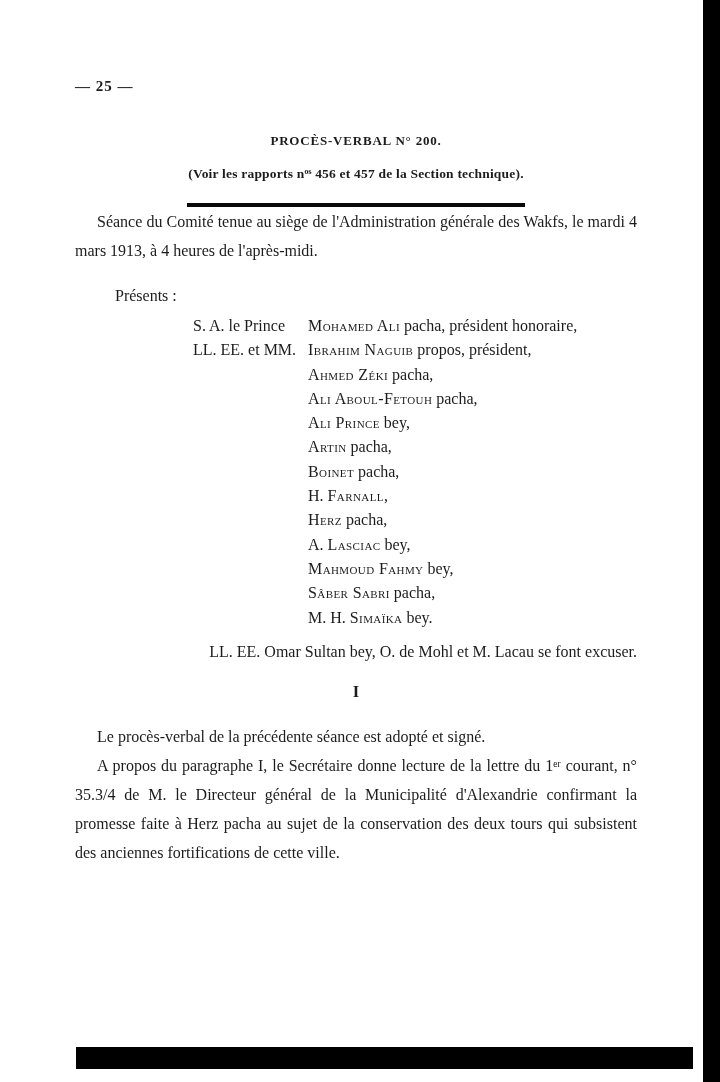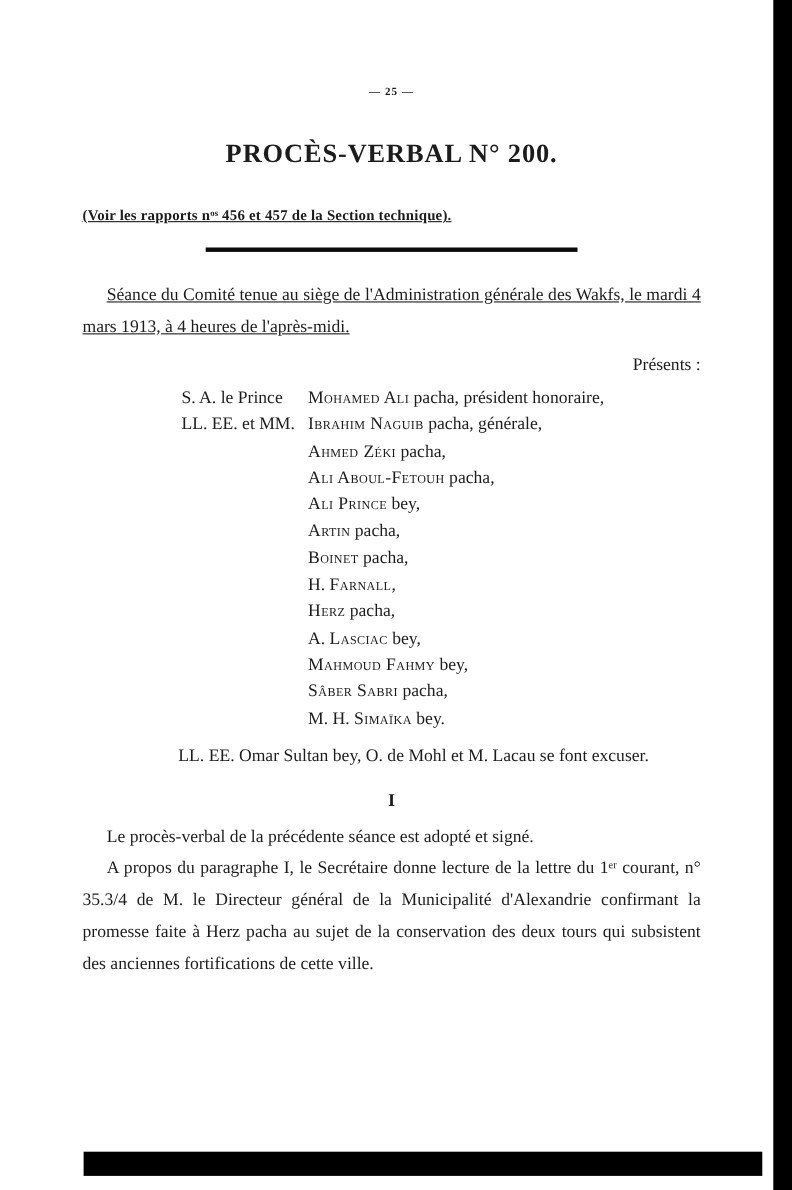--- a/index.html
+++ b/index.html
@@ -13,78 +13,77 @@
     color: #1c1c1c;
   }
   .page {
     position: absolute;
     left: 75px;
     top: 0;
     width: 562px;
   }
   .page-number {
     margin-top: 78px;
-    text-align: center;
+    text-align: left;
     font-weight: bold;
-    font-size: 10px;
+    font-size: 15px;
     letter-spacing: 1px;
   }
   .title {
     margin-top: 38px;
     text-align: center;
     font-weight: bold;
-    font-size: 24px;
+    font-size: 13px;
     letter-spacing: 0.8px;
   }
   .subtitle {
-    margin-top: 34px;
-    text-align: left;
+    margin-top: 17px;
+    text-align: center;
     font-weight: bold;
     font-size: 13.5px;
     letter-spacing: 0.2px;
-    text-decoration: underline;
   }
   .title-rule {
     margin: 21px auto 0 auto;
     width: 338px;
     height: 4px;
     background: #0a0a0a;
   }
   p { margin: 0; }
   .body-text {
     font-size: 16px;
     line-height: 29px;
     text-align: justify;
   }
-  .intro { margin-top: 25px; text-indent: 22px; text-decoration: underline; }
-  .presents { margin-top: 5px; text-indent: 40px; text-align: right; }
+  .intro { text-indent: 22px; }
+  .presents { margin-top: 16px; text-indent: 40px; text-align: left; }
   .attendees {
     margin-top: 4px;
-    margin-left: 90px;
+    margin-left: 118px;
     font-size: 16px;
     line-height: 24.3px;
   }
   .attendee-lead {
     display: inline-block;
     width: 115px;
     vertical-align: baseline;
   }
   .sc {
     font-variant: small-caps;
     letter-spacing: 0.4px;
   }
-  .excused { margin-top: 7px; text-indent: 40px; text-align: center; }
+  .excused { margin-top: 7px; text-indent: 40px; text-align: right; }
   .section-heading {
     margin-top: 16px;
     text-align: center;
     font-weight: bold;
     font-size: 16.5px;
   }
   .para { text-indent: 22px; }
-  .para-first { margin-top: 8px; }
+  .para-first { margin-top: 20px; }
   .scan-artifact-right {
     position: absolute;
     top: 0;
     right: 0;
     width: 17px;
     height: 1082px;
     background: #000000;
   }
   .scan-artifact-bottom {
     position: absolute;
@@ -109,21 +108,21 @@
   <div class="title-rule"></div>
 
   <p class="body-text intro">Séance du Comité tenue au siège de l'Administration générale des Wakfs, le mardi 4 mars 1913, à 4 heures de l'après-midi.</p>
 
   <p class="body-text presents">Présents :</p>
 
   <div class="attendees">
 
     <div class="attendee-row"><span class="attendee-lead">S. A. le Prince</span><span></span><span class="sc">Mohamed Ali</span><span> pacha, président honoraire,</span></div>
 
-    <div class="attendee-row"><span class="attendee-lead">LL. EE. et MM.</span><span></span><span class="sc">Ibrahim Naguib</span><span> pacha, générale,</span></div>
+    <div class="attendee-row"><span class="attendee-lead">LL. EE. et MM.</span><span></span><span class="sc">Ibrahim Naguib</span><span> propos, président,</span></div>
 
     <div class="attendee-row"><span class="attendee-lead"></span><span></span><span class="sc">Ahmed Zéki</span><span> pacha,</span></div>
 
     <div class="attendee-row"><span class="attendee-lead"></span><span></span><span class="sc">Ali Aboul-Fetouh</span><span> pacha,</span></div>
 
     <div class="attendee-row"><span class="attendee-lead"></span><span></span><span class="sc">Ali Prince</span><span> bey,</span></div>
 
     <div class="attendee-row"><span class="attendee-lead"></span><span></span><span class="sc">Artin</span><span> pacha,</span></div>
 
     <div class="attendee-row"><span class="attendee-lead"></span><span></span><span class="sc">Boinet</span><span> pacha,</span></div>

